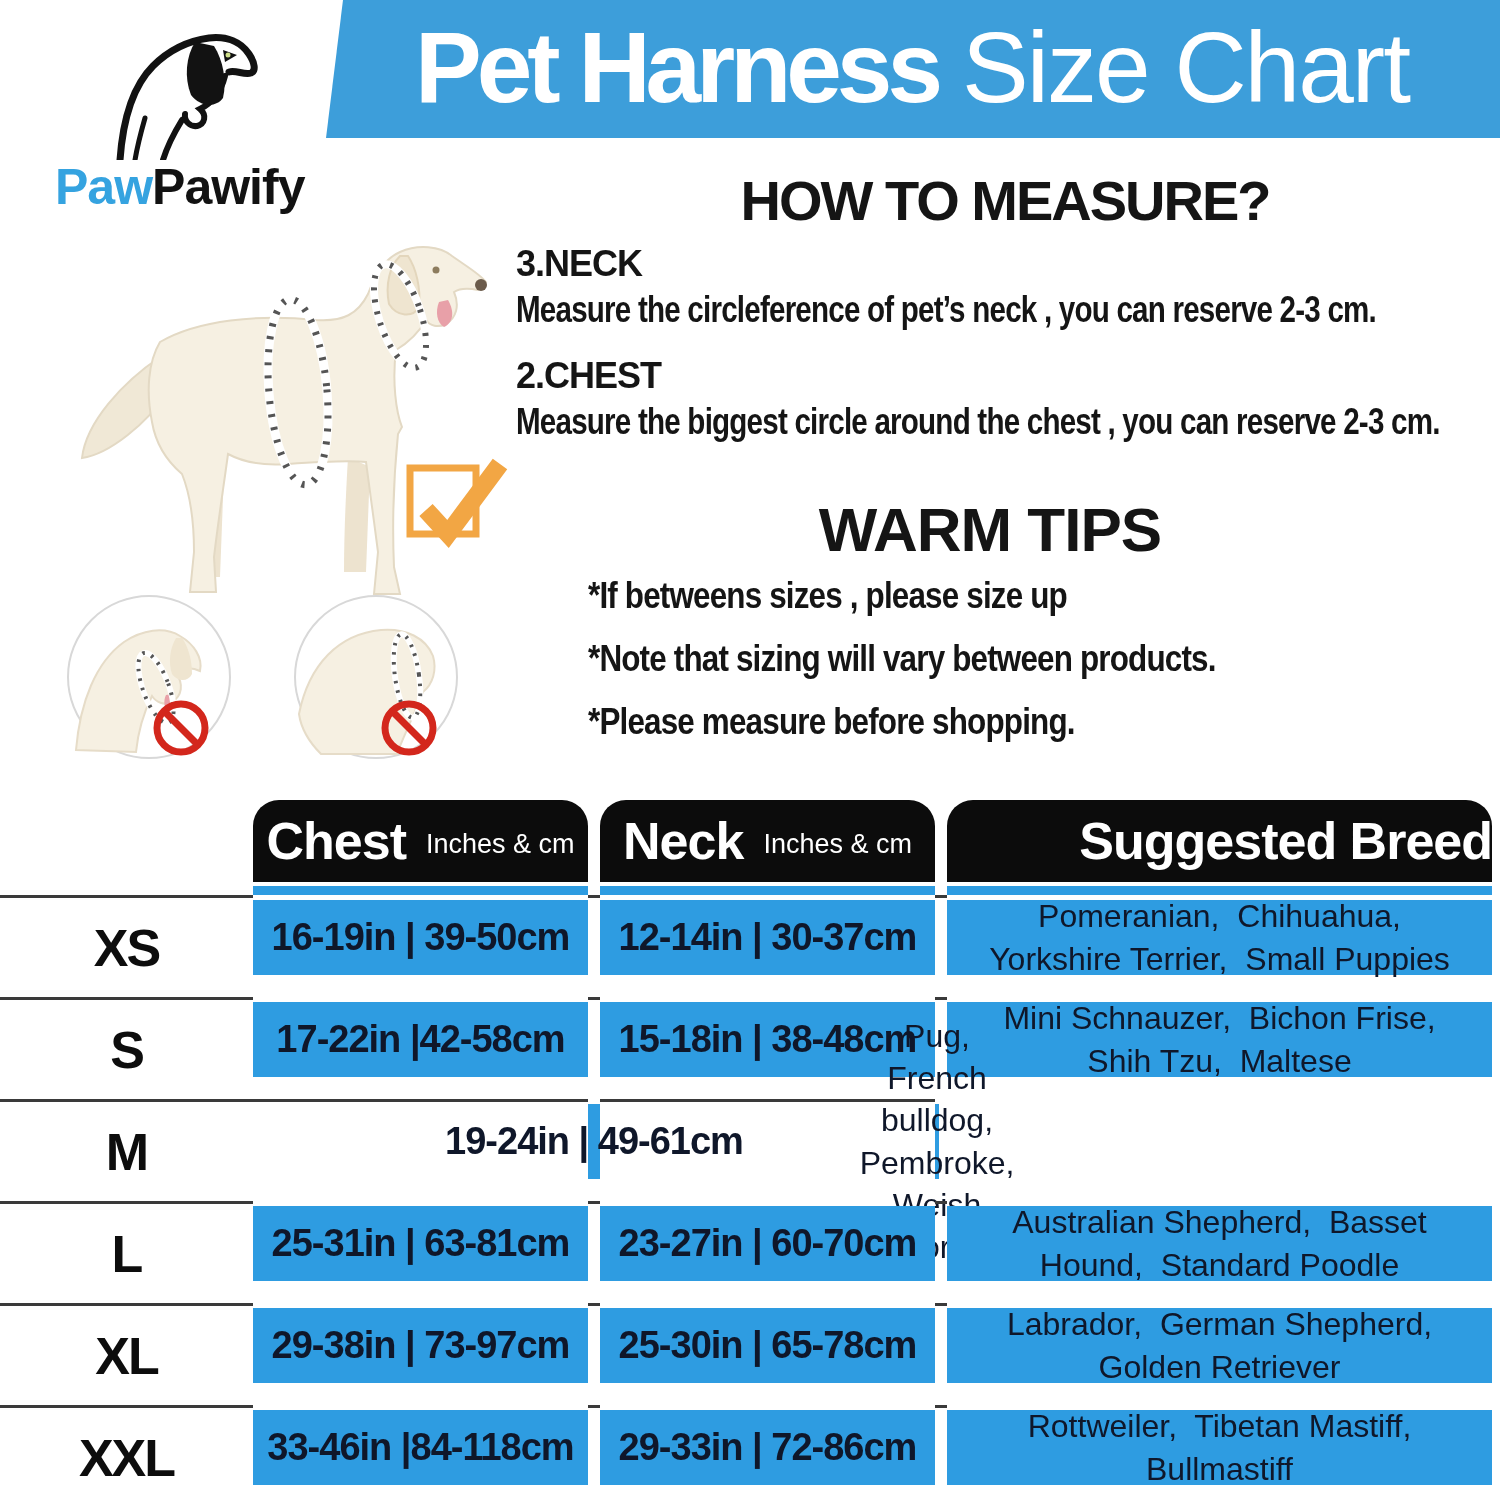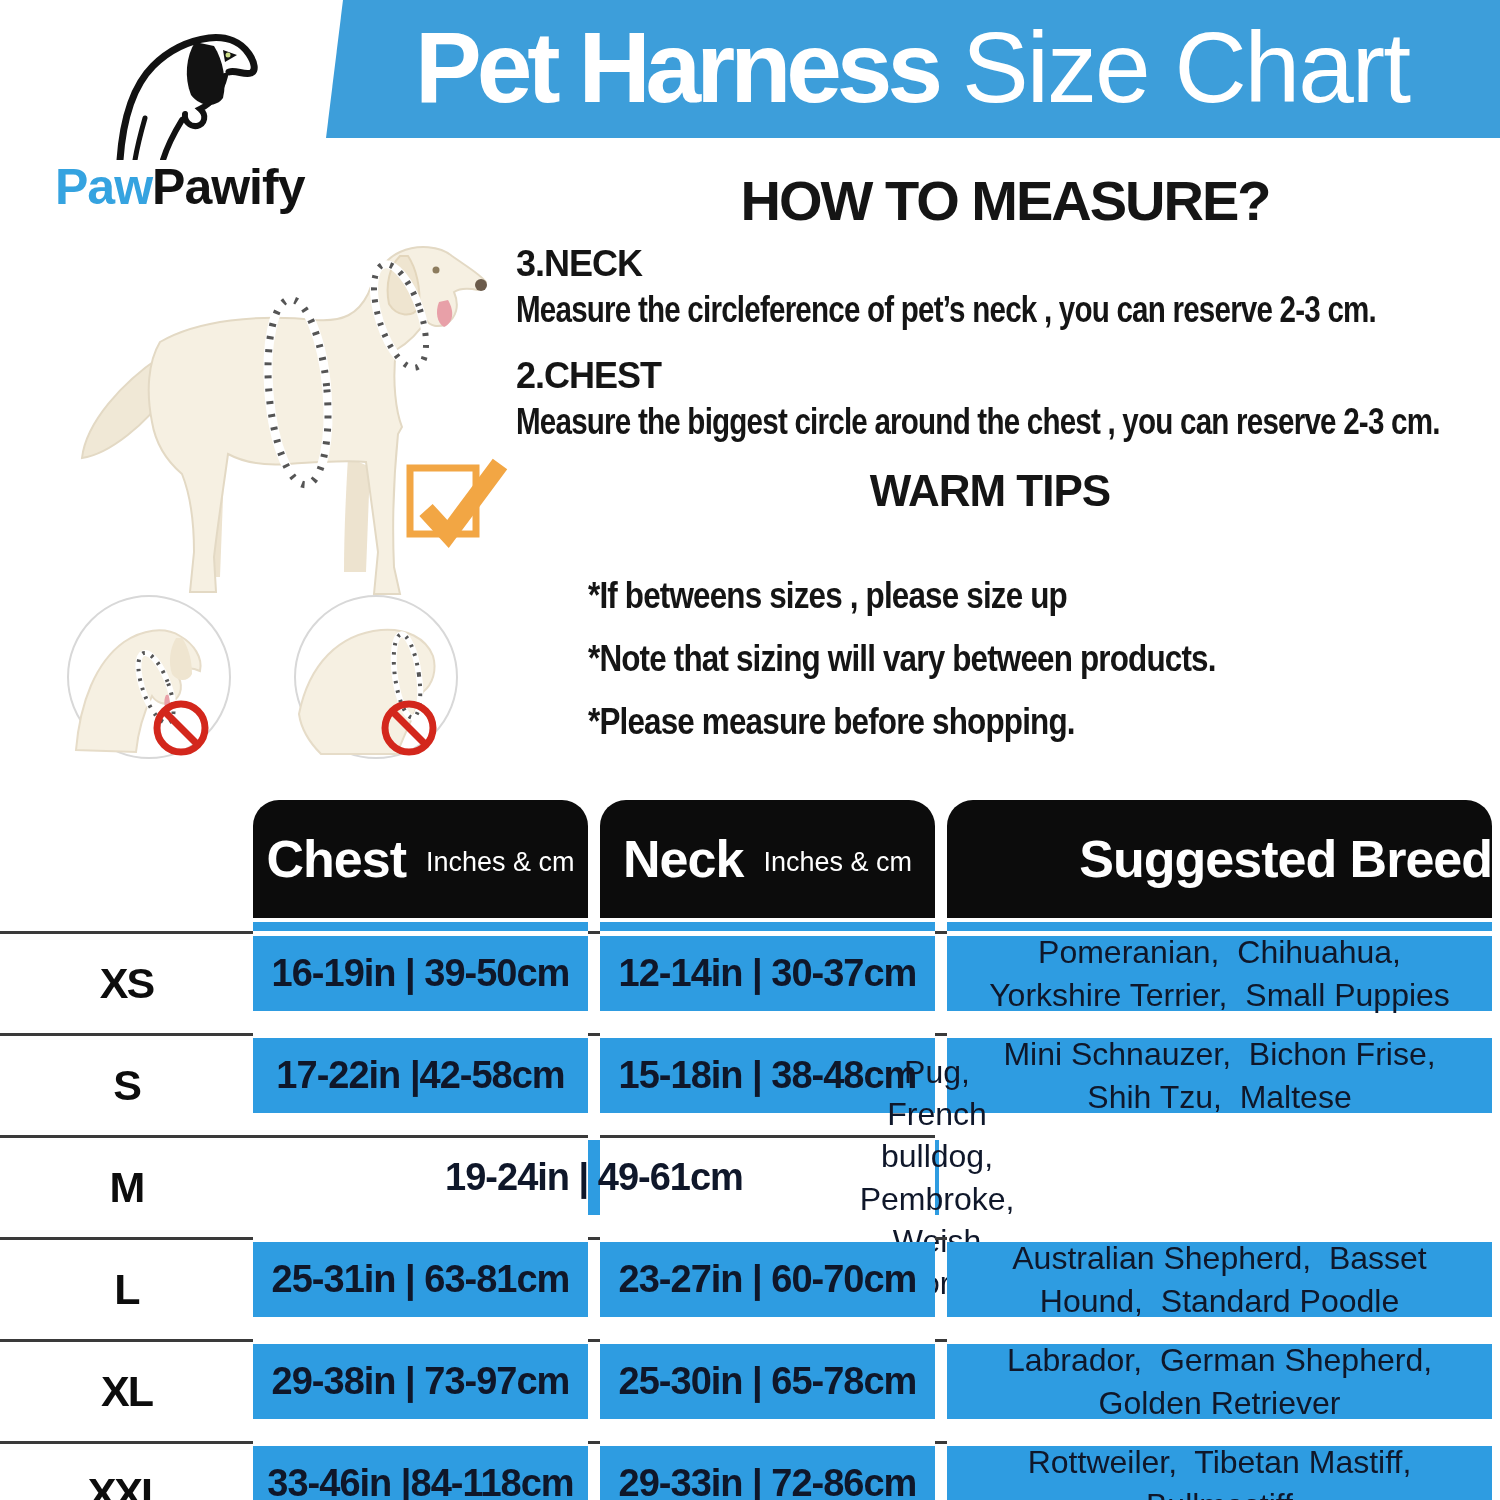--- a/index.html
+++ b/index.html
@@ -18,49 +18,49 @@
   .title-bold { font-size:100px; font-weight:bold; letter-spacing:-5px; }
   .title-light { font-size:100px; font-weight:normal; letter-spacing:-2px; margin-left:24px; }
   
   .logo-art { position:absolute; left:75px; top:10px; }
   .logo-text { position:absolute; left:55px; top:158px; font-size:50px; font-weight:bold; letter-spacing:-1px; white-space:nowrap; }
   .logo-paw { color:#35A3E0; }
   .logo-pawify { color:#121212; }
   
   .h2 { position:absolute; text-align:center; font-weight:bold; color:#151515; }
   .h2-measure { left:700px; top:168px; width:610px; font-size:56px; letter-spacing:-2px; }
-  .h2-warm { left:740px; top:466px; width:500px; font-size:44px; letter-spacing:-1px; }
+  .h2-warm { left:740px; top:494px; width:500px; font-size:62px; letter-spacing:-1px; }
   .step-label { position:absolute; left:516px; font-size:36px; font-weight:bold; color:#151515; letter-spacing:-1px; }
   .step-text { position:absolute; left:516px; font-size:37px; font-weight:bold; color:#151515; letter-spacing:-1px;
                transform:scaleX(0.8); transform-origin:left center; white-space:nowrap; }
   .lbl1 { top:243px; } .txt1 { top:289px; } .lbl2 { top:355px; } .txt2 { top:401px; }
   .tip { position:absolute; left:588px; font-size:37px; font-weight:bold; color:#151515; letter-spacing:-1px;
          transform:scaleX(0.85); transform-origin:left center; white-space:nowrap; }
   .tip1 { top:575px; } .tip2 { top:638px; } .tip3 { top:701px; }
   
   .dog-figure { position:absolute; left:48px; top:222px; }
   .check-box  { position:absolute; left:404px; top:452px; overflow:visible; }
   .inset { position:absolute; }
   .inset-left { left:64px; top:592px; }
   .inset-right { left:291px; top:592px; }
   
   .size-table { position:absolute; left:0; top:800px; width:1500px; }
   .t-grid { display:grid; grid-template-columns:253px 335px 12px 335px 12px 553px; }
   .th-block {
-    background:#0C0C0C; border-radius:26px 26px 0 0; height:118px;
+    background:#0C0C0C; border-radius:26px 26px 0 0; height:82px;
     display:flex; align-items:center; justify-content:center; gap:20px; color:#fff;
   }
   .th-main { font-size:52px; font-weight:bold; letter-spacing:-1px; }
   .th-sub  { font-size:27px; font-weight:normal;margin-top:6px; }
   .th-underline { height:9px; background:var(--cell-blue,#2E9CE1); margin-top:4px; }
   .breed-col .th-block, .breed-col .th-underline { margin-right:8px;justify-content:flex-end; }
   .t-row { height:102px; }
   .t-label {
     border-top:3px solid #3A3A3A; display:flex; align-items:center; justify-content:center;
-    font-size:43px; font-weight:bold; letter-spacing:-2px; color:#0d0d0d;
+    font-size:52px; font-weight:bold; letter-spacing:-2px; color:#0d0d0d;
   }
   .t-gap { border-top:3px solid #3A3A3A; }
   .t-cell {
     background:var(--cell-blue,#2E9CE1); margin:5px 0; height:75px;
     display:flex; align-items:center; justify-content:center; color:#0f172a;
   }
   .t-val { font-size:38px; font-weight:bold; letter-spacing:-1px; white-space:nowrap; }
   .t-breed { font-size:32px; font-weight:normal; text-align:center; line-height:1.32; white-space:pre-wrap; margin-right:8px; }
 </style>
 </head>

